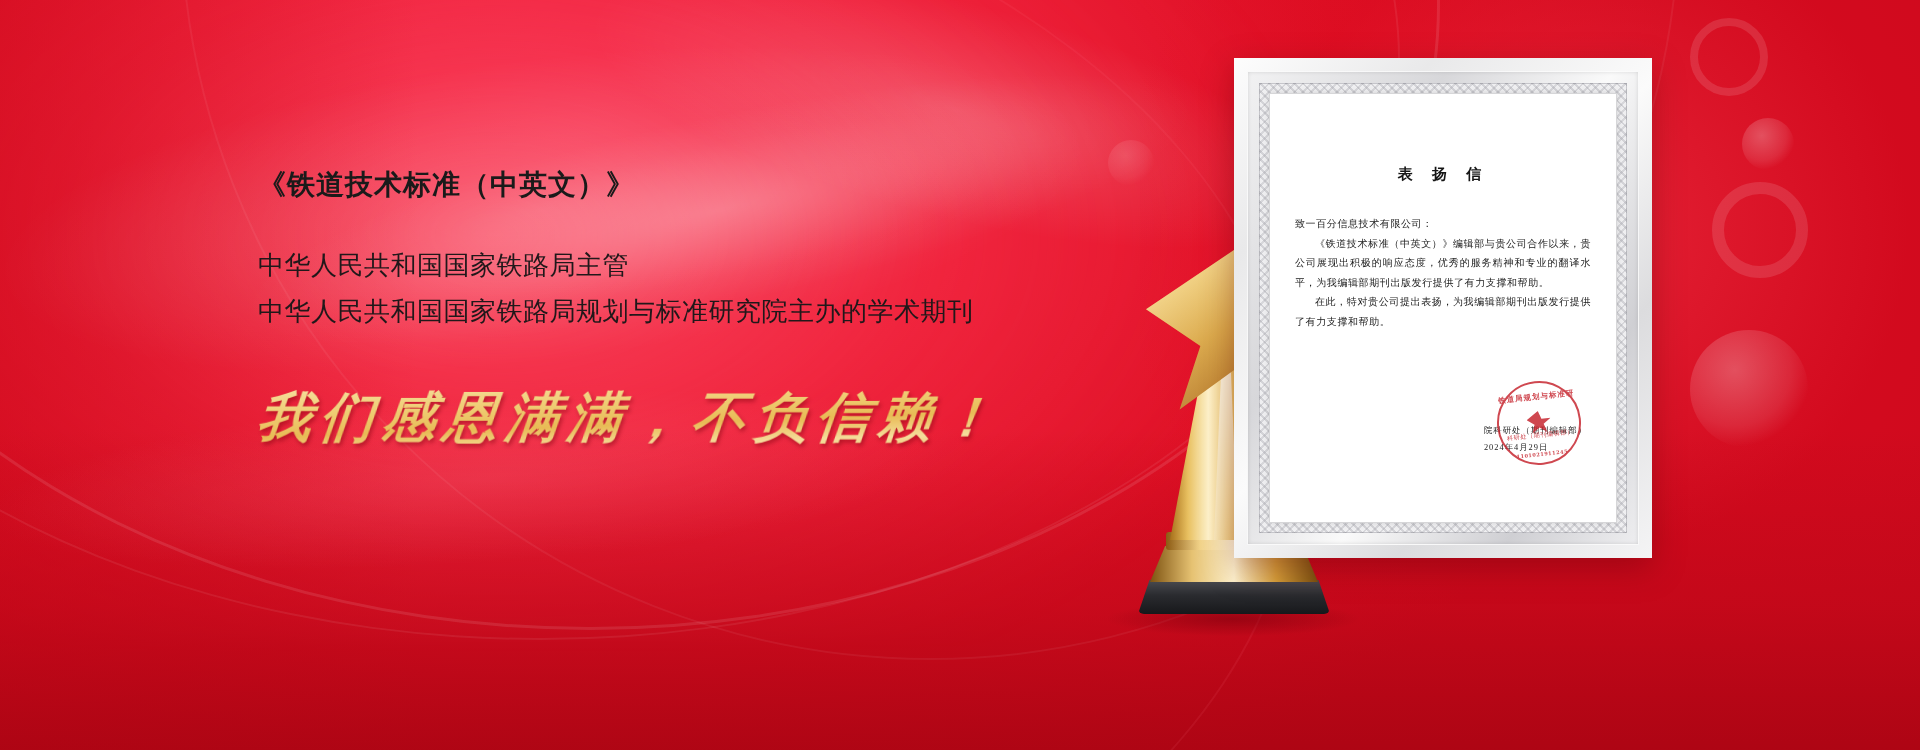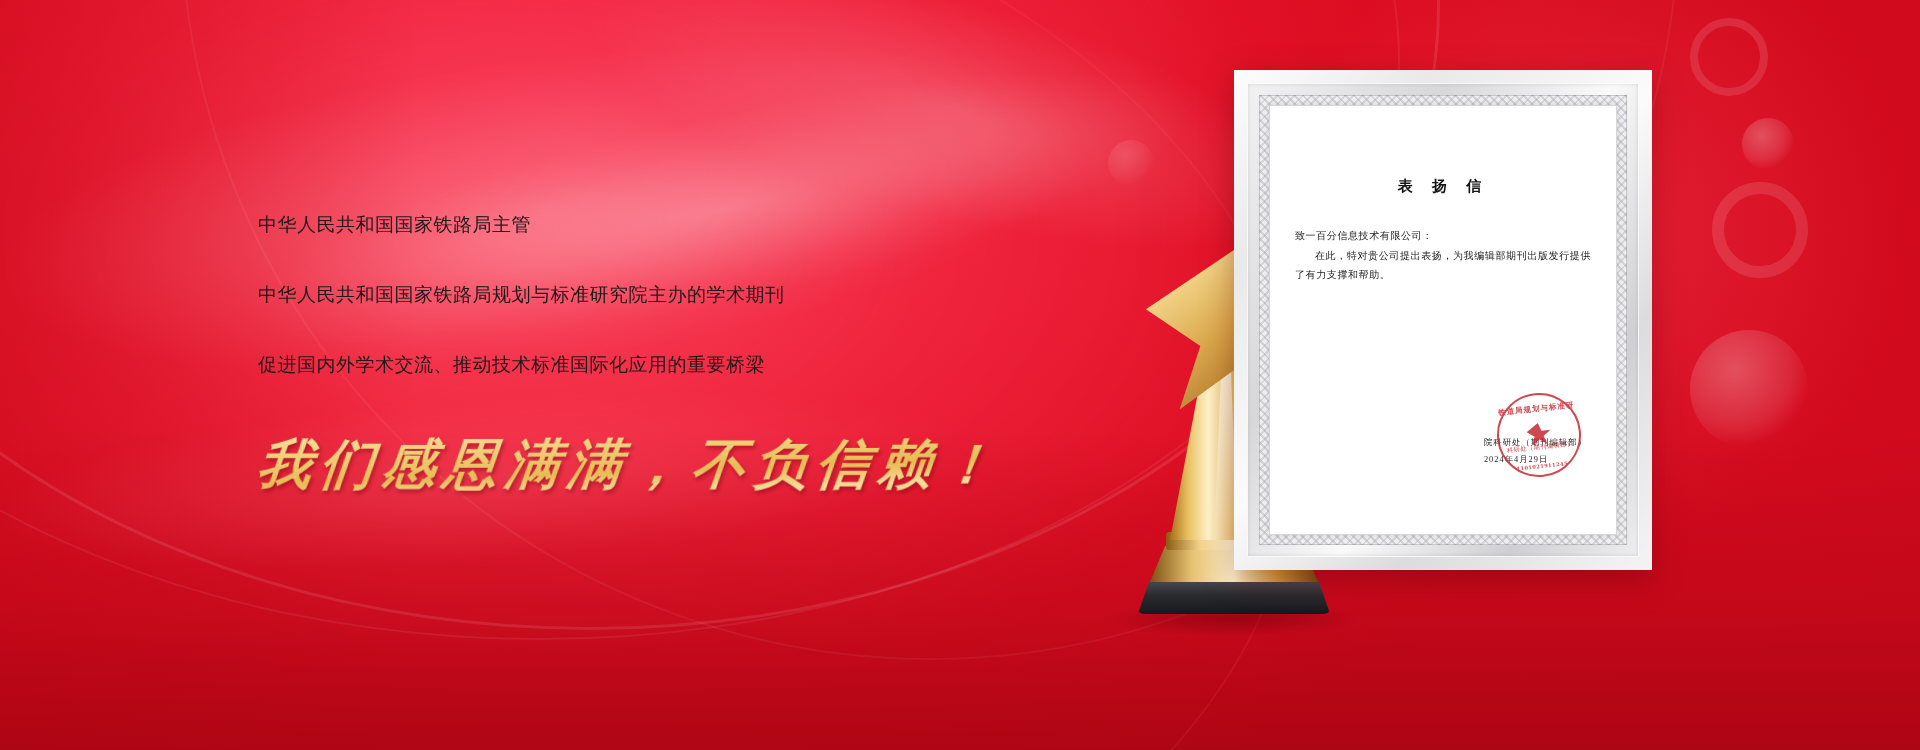--- a/index.html
+++ b/index.html
@@ -68,23 +68,22 @@
   
   .copy { position:absolute; left:258px; top:168px; width:980px; }
 
   .journal-title {
     font-size:28px; font-weight:bold; color:#1a1a1a;
     letter-spacing:1px; line-height:1.2;
     font-family:"Liberation Sans", sans-serif;
   }
   .desc { margin-top:40px; }
   .desc-line {
-    font-size:19px; color:#20181a; line-height:1.78;
+    font-size:26px; color:#20181a; line-height:1.78;
     letter-spacing:.5px;
-    margin-top:36px;
   }
 
   .headline {
     margin-top:46px;
     font-size:31px; font-weight:bold;
     color:#e01326; letter-spacing:.5px; white-space:nowrap;
     -webkit-text-stroke:5px #ffffff;
     paint-order:stroke fill;
     text-shadow:0 1px 0 rgba(255,255,255,.6);
   }
@@ -143,21 +142,21 @@
     clip-path:polygon(6% 0%, 94% 0%, 100% 100%, 0% 100%);
     border-radius:0 0 6px 6px;
   }
   .tr-shadow {
     position:absolute; left:-10px; top:352px; width:250px; height:34px;
     background:radial-gradient(ellipse at 50% 50%, rgba(120,0,12,.55) 0%, rgba(120,0,12,0) 72%);
   }
 
   
   #certificate {
-    position:absolute; left:1234px; top:70px; width:418px; height:500px;
+    position:absolute; left:1234px; top:58px; width:418px; height:500px;
     background:linear-gradient(135deg,#fdfdfd 0%,#e9e9ea 22%,#fbfbfb 48%,#dcdcde 72%,#f4f4f5 100%);
     padding:13px;
     box-shadow:0 10px 30px rgba(90,0,10,.35);
   }
   .frame-inner-bevel {
     width:100%; height:100%;
     background:linear-gradient(120deg,#f2f2f3,#d7d7da 30%,#fafafa 55%,#cfcfd3 80%,#eeeef0);
     padding:12px;
     box-shadow:inset 0 0 0 1px rgba(255,255,255,.85), inset 0 0 5px rgba(0,0,0,.18);
   }
@@ -256,25 +255,25 @@
   <div class="arcline arc3"></div>
   <div class="arcline arc4"></div>
 
   <div class="bokeh bk-ring" style="left:1690px;top:18px;width:78px;height:78px;"></div>
   <div class="bokeh bk-soft" style="left:1742px;top:118px;width:52px;height:52px;"></div>
   <div class="bokeh bk-ring" style="left:1712px;top:182px;width:96px;height:96px;border-width:12px;"></div>
   <div class="bokeh bk-soft" style="left:1690px;top:330px;width:118px;height:118px;"></div>
   <div class="bokeh bk-soft" style="left:1108px;top:140px;width:46px;height:46px;opacity:.55;"></div>
 
   <div class="copy">
+    <div class="journal-title">《铁道技术标准（中英文）》</div>
 
     <div class="desc">
       <div class="desc-line">中华人民共和国国家铁路局主管</div>
       <div class="desc-line">中华人民共和国国家铁路局规划与标准研究院主办的学术期刊</div>
-      <div class="desc-line">促进国内外学术交流、推动技术标准国际化应用的重要桥梁</div>
     </div>
 
 
     <div class="calligraphy">我们感恩满满，不负信赖！</div>
   </div>
 
   <div id="trophy">
     <div class="tr-shadow"></div>
     <div class="tr-base2"></div>
     <div class="tr-base1"></div>
@@ -287,20 +286,21 @@
 
   <div id="certificate">
     <div class="frame-inner-bevel">
       <div class="frame-pattern">
         <div class="paper">
 
           <div class="cert-title">表 扬 信</div>
 
           <div class="cert-body">
             <div class="cert-p">致一百分信息技术有限公司：</div>
+            <div class="cert-p indent">《铁道技术标准（中英文）》编辑部与贵公司合作以来，贵公司展现出积极的响应态度，优秀的服务精神和专业的翻译水平，为我编辑部期刊出版发行提供了有力支撑和帮助。</div>
             <div class="cert-p indent">在此，特对贵公司提出表扬，为我编辑部期刊出版发行提供了有力支撑和帮助。</div>
           </div>
 
           <div class="cert-sign">
             <div class="cert-sign-line">院科研处（期刊编辑部）</div>
             <div class="cert-sign-line cert-sign-date">2024年4月29日</div>
           </div>
 
           <div class="seal">
             <div class="seal-arc-text">铁道局规划与标准研</div>

